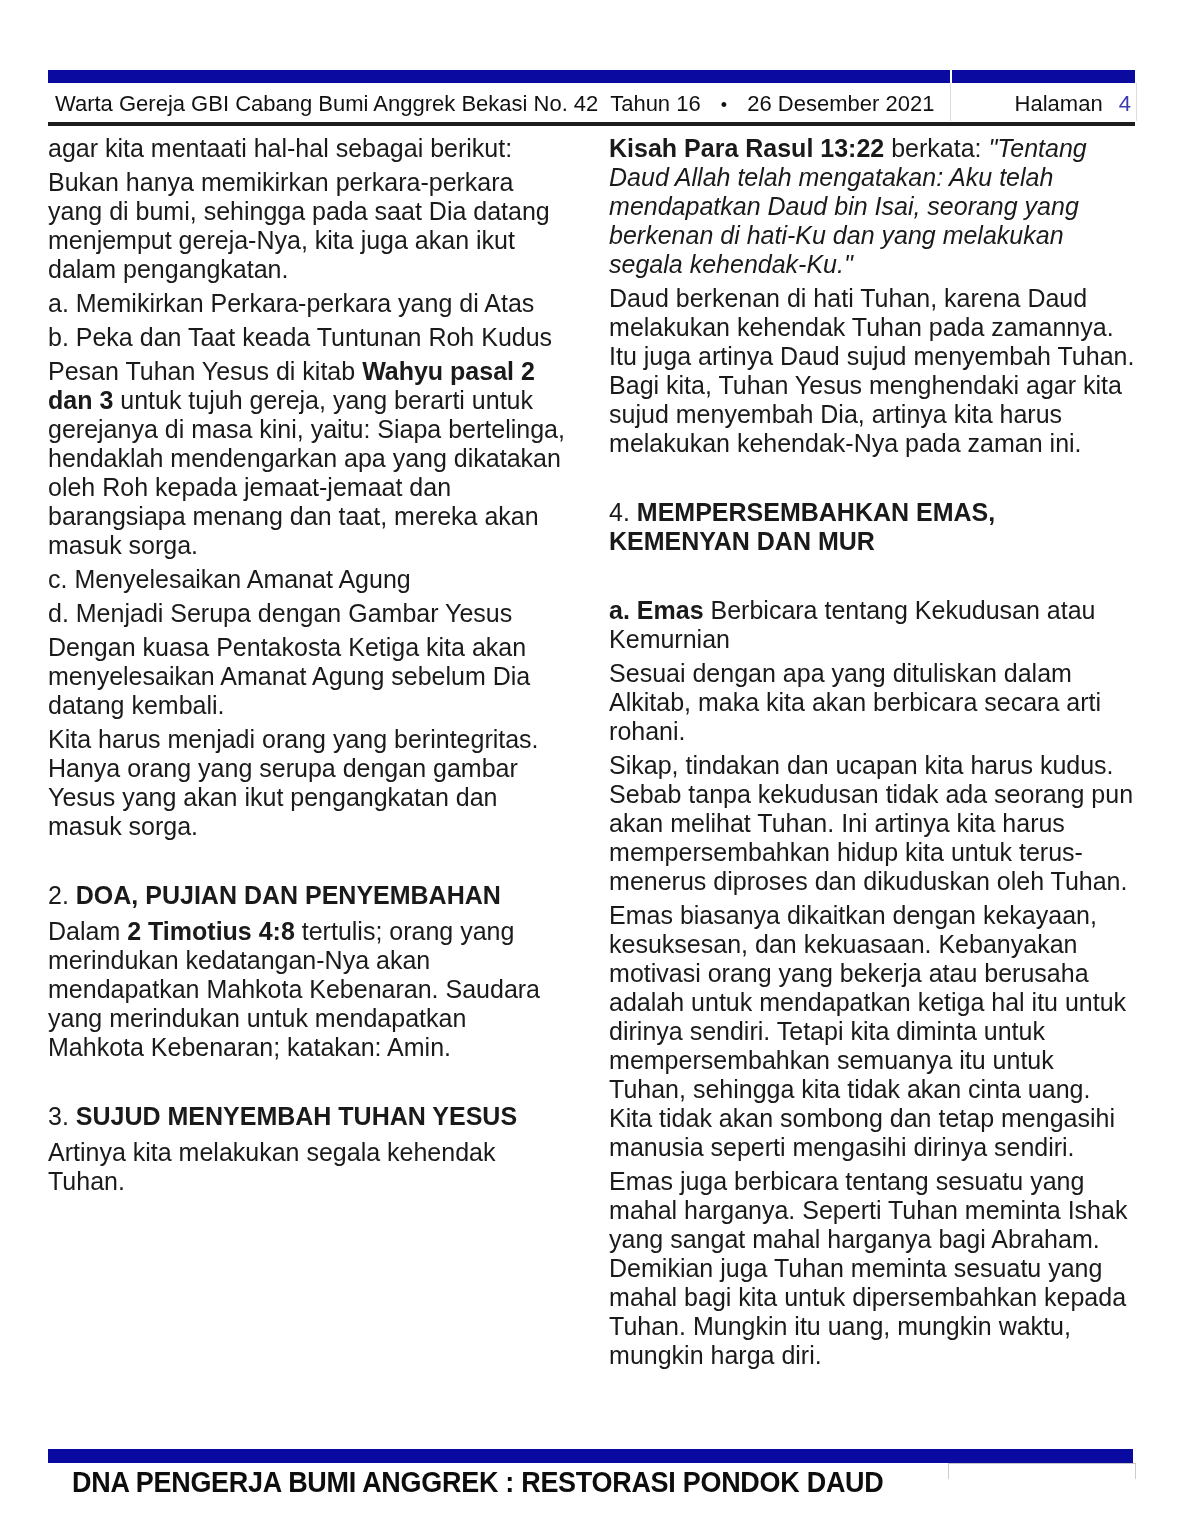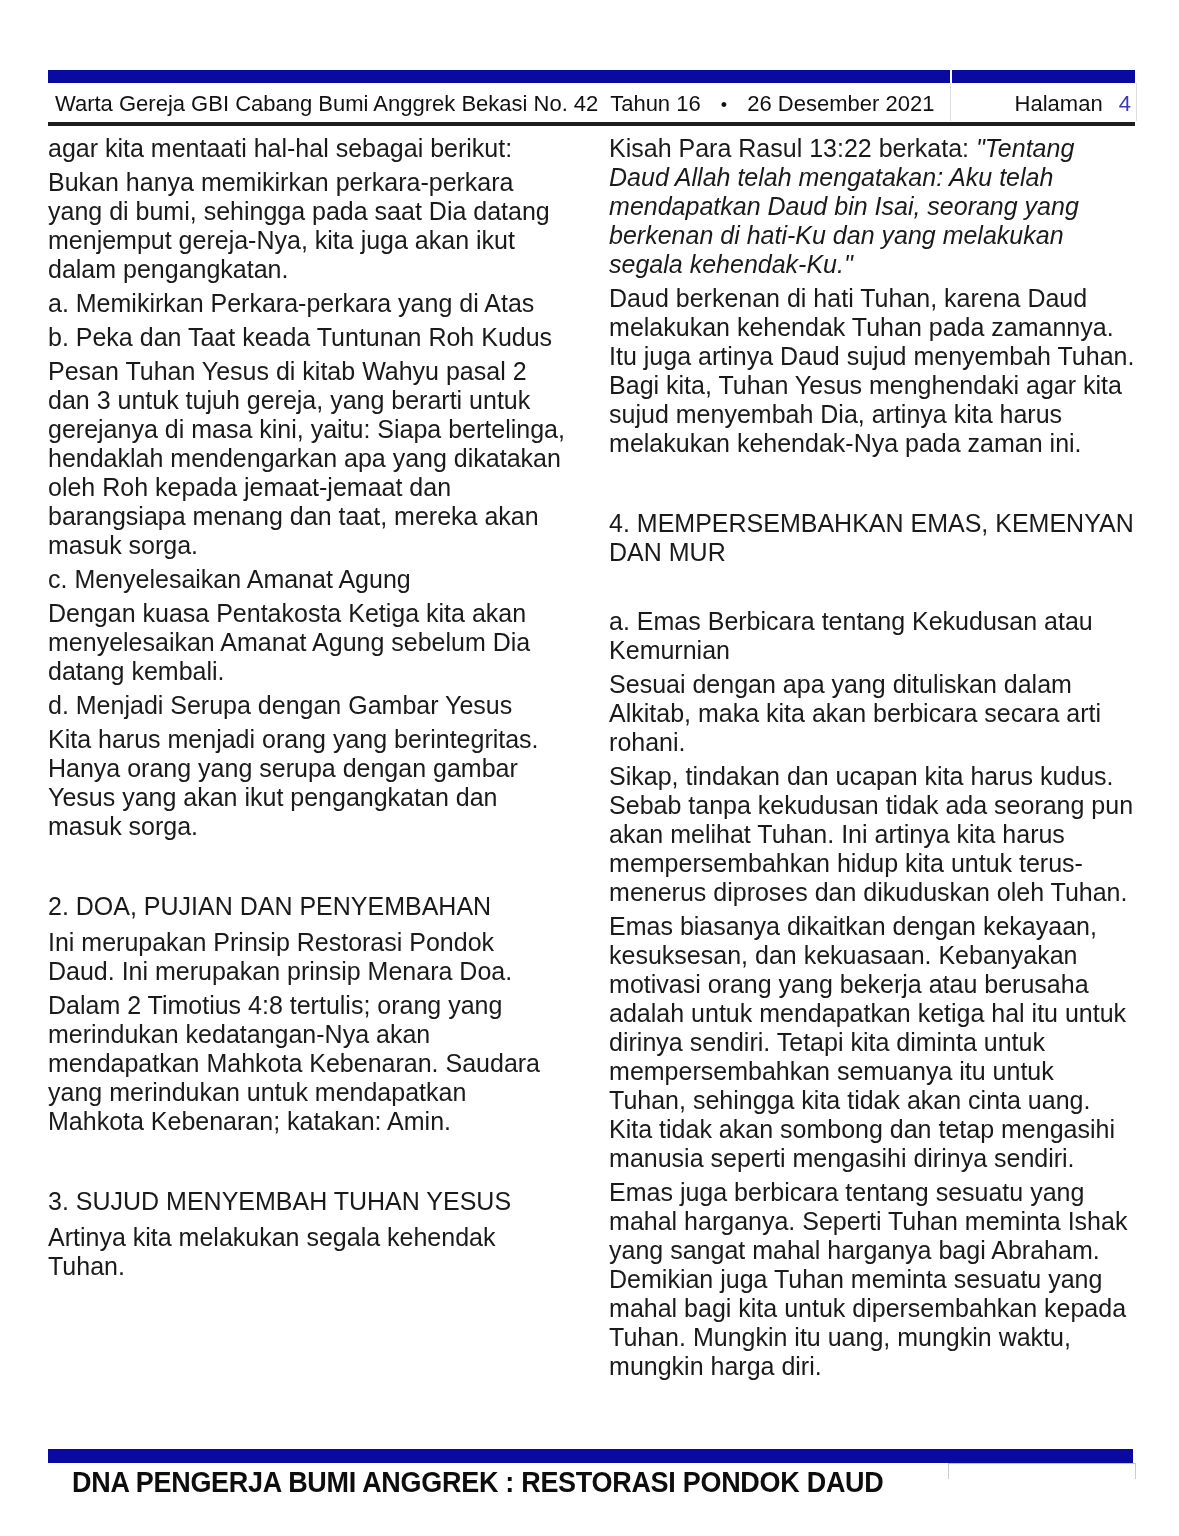--- a/index.html
+++ b/index.html
@@ -35,23 +35,23 @@
     position:absolute;left:950px;top:83px;width:185px;height:38px;
     border-left:1px solid #ddd;border-right:1px solid #ddd;
   }
   .content{
     position:absolute;left:48px;top:134px;width:1087px;bottom:90px;
     display:flex;gap:43px;overflow:hidden;
   }
   .col-left{width:527px;}
   .col-right{width:535px;}
   .blk{margin:0 0 5px 0;font-size:25px;line-height:29px;}
-  .heading{margin-top:51px;margin-bottom:7px;}
+  .heading{margin-top:40px;margin-bottom:7px;}
   .gap{margin-top:40px;}
-  .b{font-weight:normal;}
+  .b{font-weight:bold;}
   .i{font-style:italic;}
   .footer-bar{
     position:absolute;left:48px;right:46px;top:1449px;height:14px;
     background:var(--bar-blue,#0a0aa0);
   }
   .footer-cell{
     position:absolute;left:948px;top:1463px;width:186px;height:15px;
     border-left:1px solid #ccc;border-right:1px solid #ccc;border-top:1px solid #c4c4c4;
   }
   .footer-text{
@@ -88,25 +88,24 @@
   <div class="rule"></div>
 
   <div class="content">
     <div class="col col-left">
         <p class="blk para"><span>agar kita mentaati hal-hal sebagai berikut:</span></p>
         <p class="blk para"><span>Bukan hanya memikirkan perkara-perkara yang di bumi, sehingga pada saat Dia datang menjemput gereja-Nya, kita juga akan ikut dalam pengangkatan.</span></p>
         <p class="blk para"><span>a. Memikirkan Perkara-perkara yang di Atas</span></p>
         <p class="blk para"><span>b. Peka dan Taat keada Tuntunan Roh Kudus</span></p>
         <p class="blk para"><span>Pesan Tuhan Yesus di kitab </span><span class="b">Wahyu pasal 2 dan 3</span><span> untuk tujuh gereja, yang berarti untuk gerejanya di masa kini, yaitu: Siapa bertelinga, hendaklah mendengarkan apa yang dikatakan oleh Roh kepada jemaat-jemaat dan barangsiapa menang dan taat, mereka akan masuk sorga.</span></p>
         <p class="blk para"><span>c. Menyelesaikan Amanat Agung</span></p>
+        <p class="blk para"><span>d. Menjadi Serupa dengan Gambar Yesus</span></p>
         <p class="blk para"><span>Dengan kuasa Pentakosta Ketiga kita akan menyelesaikan Amanat Agung sebelum Dia datang kembali.</span></p>
-        <p class="blk para"><span>d. Menjadi Serupa dengan Gambar Yesus</span></p>
         <p class="blk para"><span>Kita harus menjadi orang yang berintegritas. Hanya orang yang serupa dengan gambar Yesus yang akan ikut pengangkatan dan masuk sorga.</span></p>
         <p class="blk heading"><span>2. </span><span class="b">DOA, PUJIAN DAN PENYEMBAHAN</span></p>
-        <p class="blk para"><span>Ini merupakan Prinsip Restorasi Pondok Daud. Ini merupakan prinsip Menara Doa.</span></p>
         <p class="blk para"><span>Dalam </span><span class="b">2 Timotius 4:8</span><span> tertulis; orang yang merindukan kedatangan-Nya akan mendapatkan Mahkota Kebenaran. Saudara yang merindukan untuk mendapatkan Mahkota Kebenaran; katakan: Amin.</span></p>
         <p class="blk heading"><span>3. </span><span class="b">SUJUD MENYEMBAH TUHAN YESUS</span></p>
         <p class="blk para"><span>Artinya kita melakukan segala kehendak Tuhan.</span></p>
       </div>
     <div class="col col-right">
         <p class="blk para"><span class="b">Kisah Para Rasul 13:22</span><span> berkata: </span><span class="i">"Tentang Daud Allah telah mengatakan: Aku telah mendapatkan Daud bin Isai, seorang yang berkenan di hati-Ku dan yang melakukan segala kehendak-Ku."</span></p>
         <p class="blk para"><span>Daud berkenan di hati Tuhan, karena Daud melakukan kehendak Tuhan pada zamannya. Itu juga artinya Daud sujud menyembah Tuhan. Bagi kita, Tuhan Yesus menghendaki agar kita sujud menyembah Dia, artinya kita harus melakukan kehendak-Nya pada zaman ini.</span></p>
         <p class="blk heading"><span>4. </span><span class="b">MEMPERSEMBAHKAN EMAS, KEMENYAN DAN MUR</span></p>
         <p class="blk para gap"><span class="b">a. Emas</span><span> Berbicara tentang Kekudusan atau Kemurnian</span></p>
         <p class="blk para"><span>Sesuai dengan apa yang dituliskan dalam Alkitab, maka kita akan berbicara secara arti rohani.</span></p>

